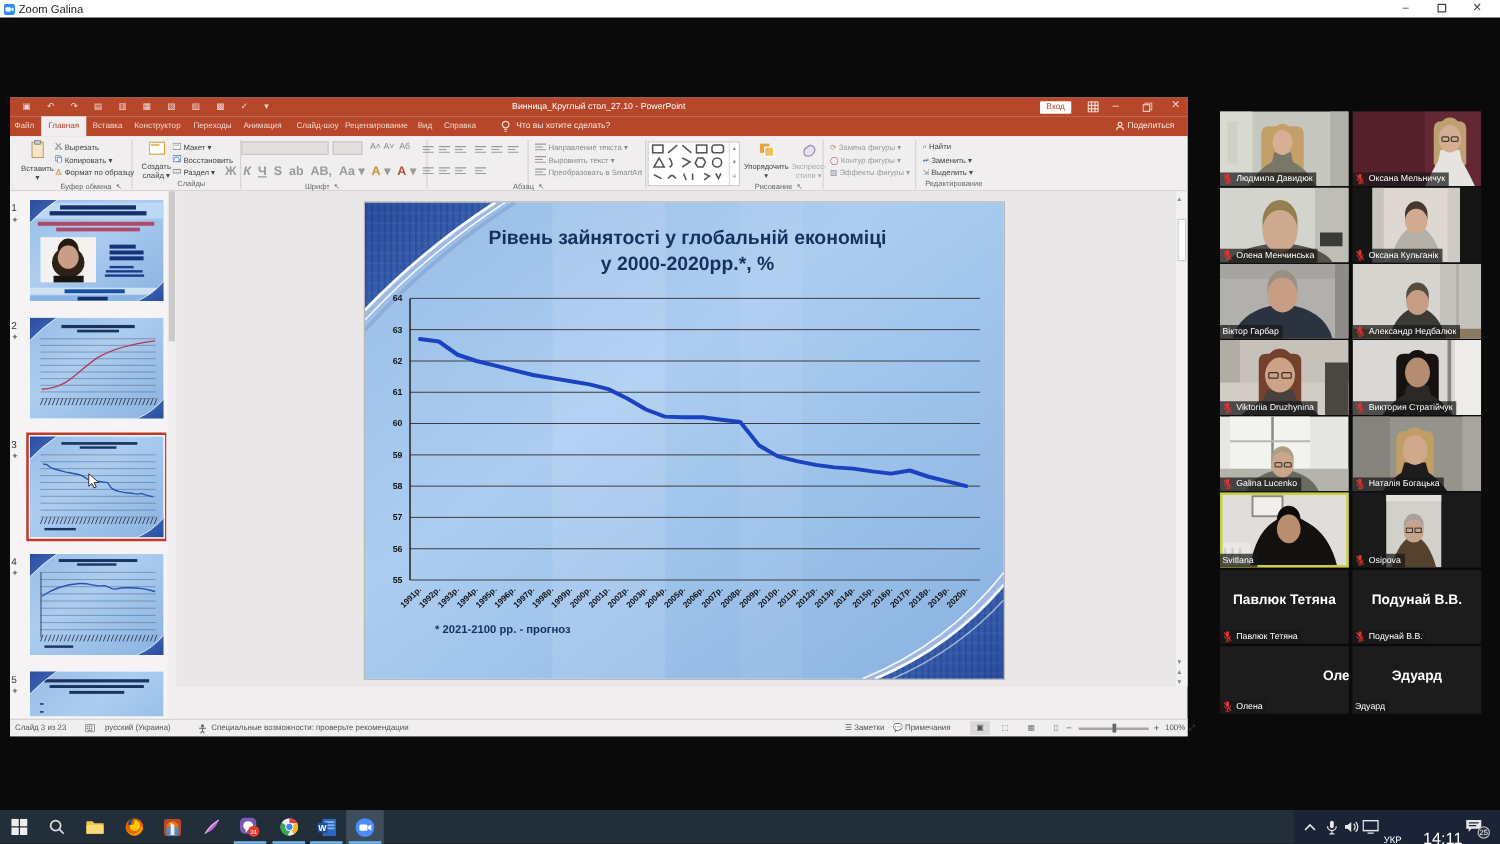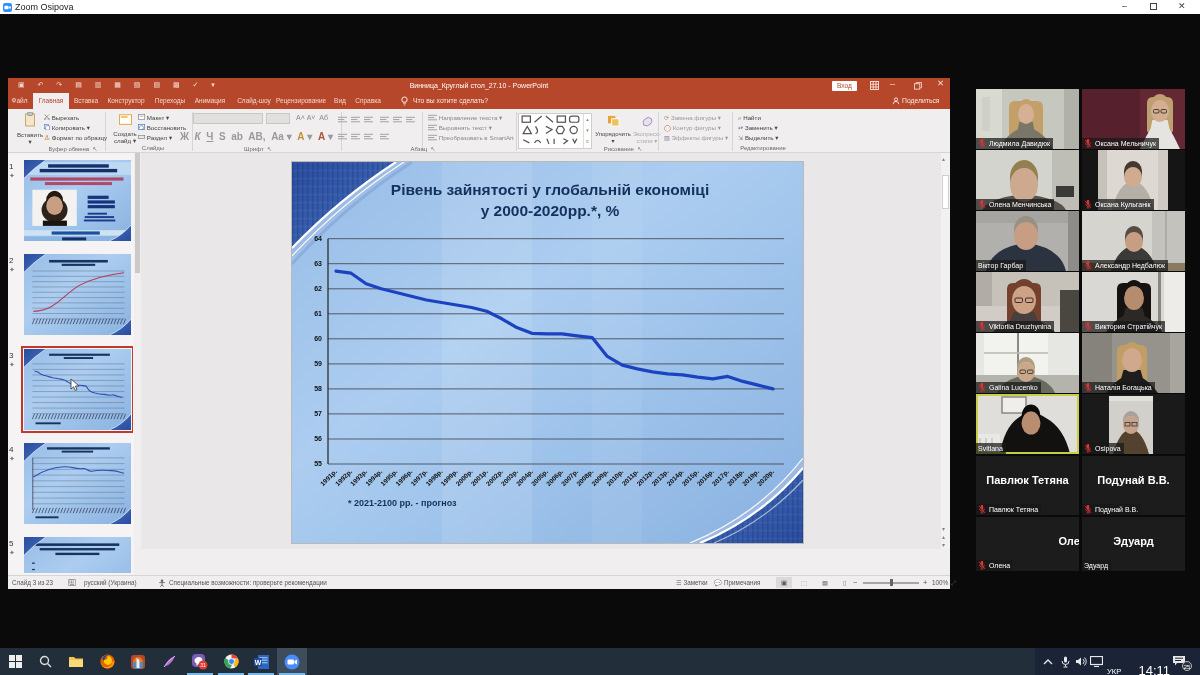--- a/index.html
+++ b/index.html
@@ -7,21 +7,21 @@
   .abs { position:absolute; }
 </style></head>
 <body>
 
 <div class="abs" style="left:0;top:0;width:1200px;height:14px;background:#fff;">
   <svg width="9" height="9" viewBox="0 0 10 10" style="position:absolute;left:3px;top:2.5px;">
     <rect width="10" height="10" rx="2.5" fill="#2d8cff"></rect>
     <rect x="1.6" y="3" width="4.6" height="4" rx="1" fill="#fff"></rect>
     <path d="M6.6,4.4 L8.6,3.2 L8.6,6.8 L6.6,5.6 Z" fill="#fff"></path>
   </svg>
-  <div class="abs" style="left:15px;top:0;font-size:9px;line-height:14px;color:#1a1a1a;">Zoom Osipova</div>
+  <div class="abs" style="left:15px;top:0;font-size:9px;line-height:14px;color:#1a1a1a;">Zoom Galina</div>
   <div class="abs" style="left:1122px;top:0;font-size:9px;line-height:13px;color:#444;">–</div>
   <div class="abs" style="left:1150px;top:2.5px;width:7px;height:7px;border:1px solid #444;"></div>
   <div class="abs" style="left:1178px;top:0;font-size:9px;line-height:13px;color:#444;">✕</div>
 </div>
 
 <div class="abs" style="left:8px;top:78px;width:942px;height:511px;background:#f0eeee;">
 
   <div class="abs" style="left:0;top:0;width:942px;height:15px;background:#b7472a;">
     <div style="position:absolute;left:10px;top:3px;color:#f4d8d0;font-size:7px;letter-spacing:5.5px;white-space:nowrap;">▣ ↶ ↷ ▤ ▥ ▦ ▧ ▨ ▩ ✓ ▾</div>
     <div class="abs" style="left:0;top:0;width:942px;text-align:center;color:#fff;font-size:7px;line-height:15px;">Винница_Круглый стол_27.10 - PowerPoint</div>

